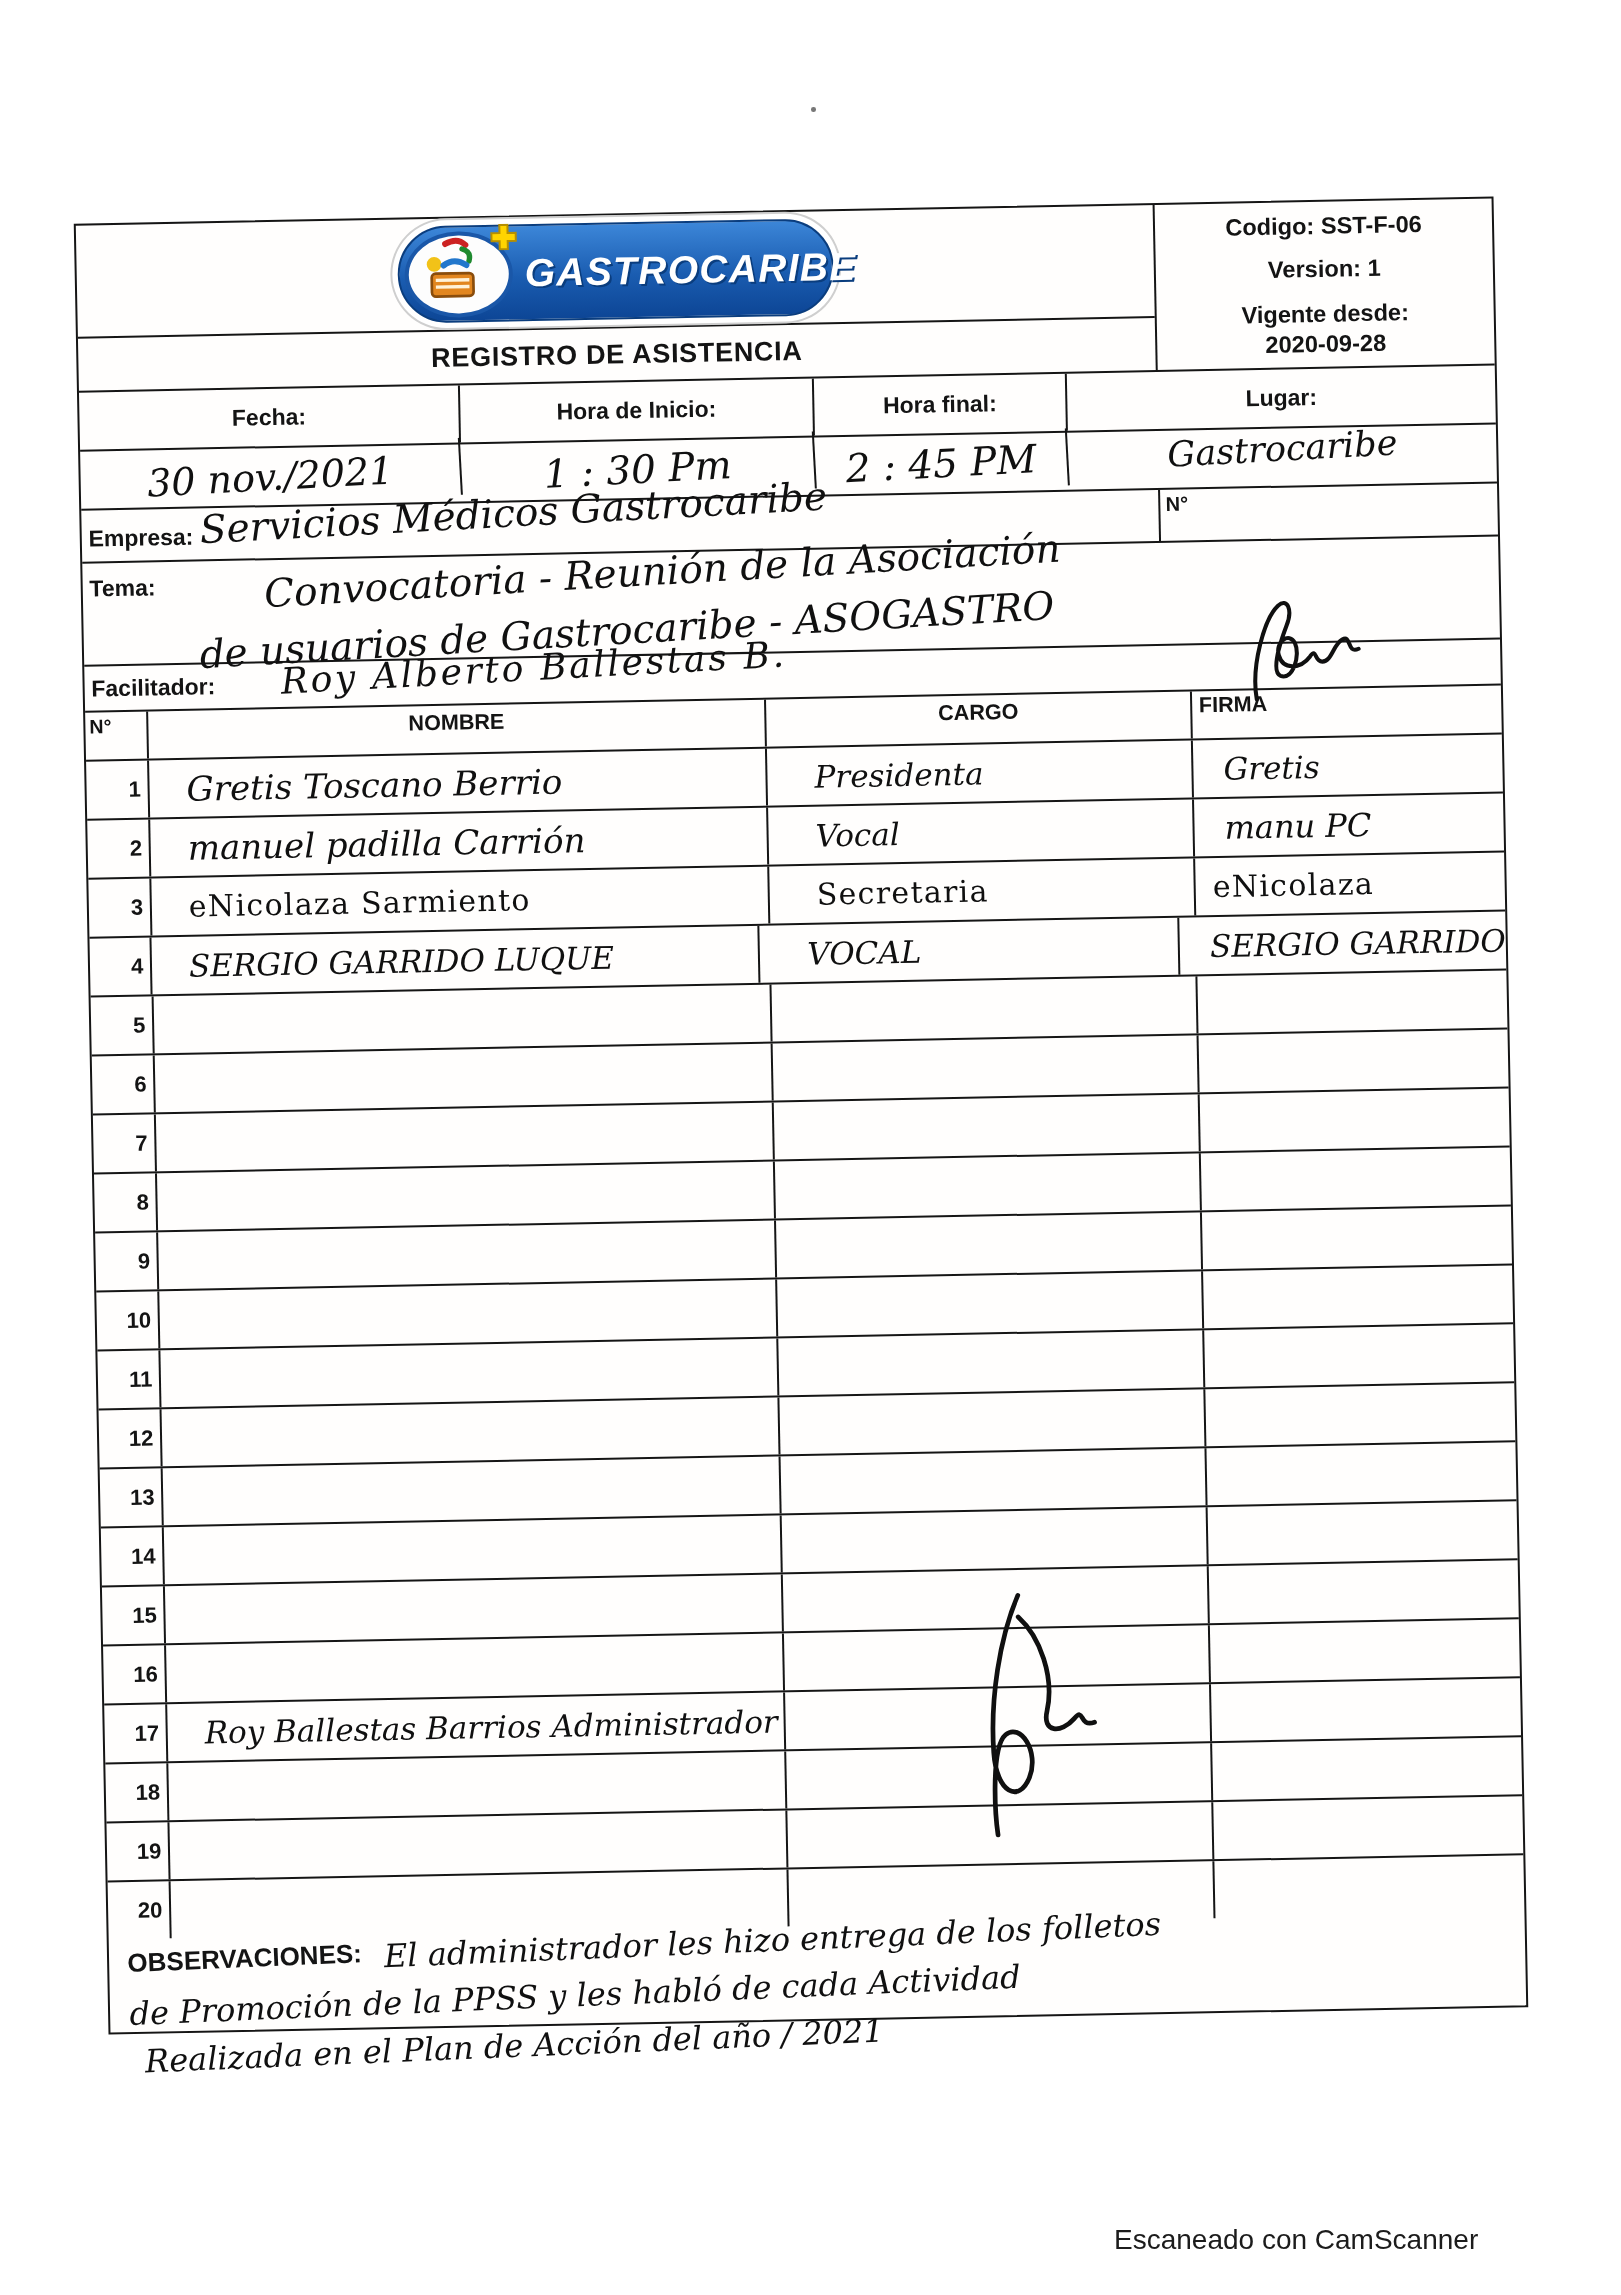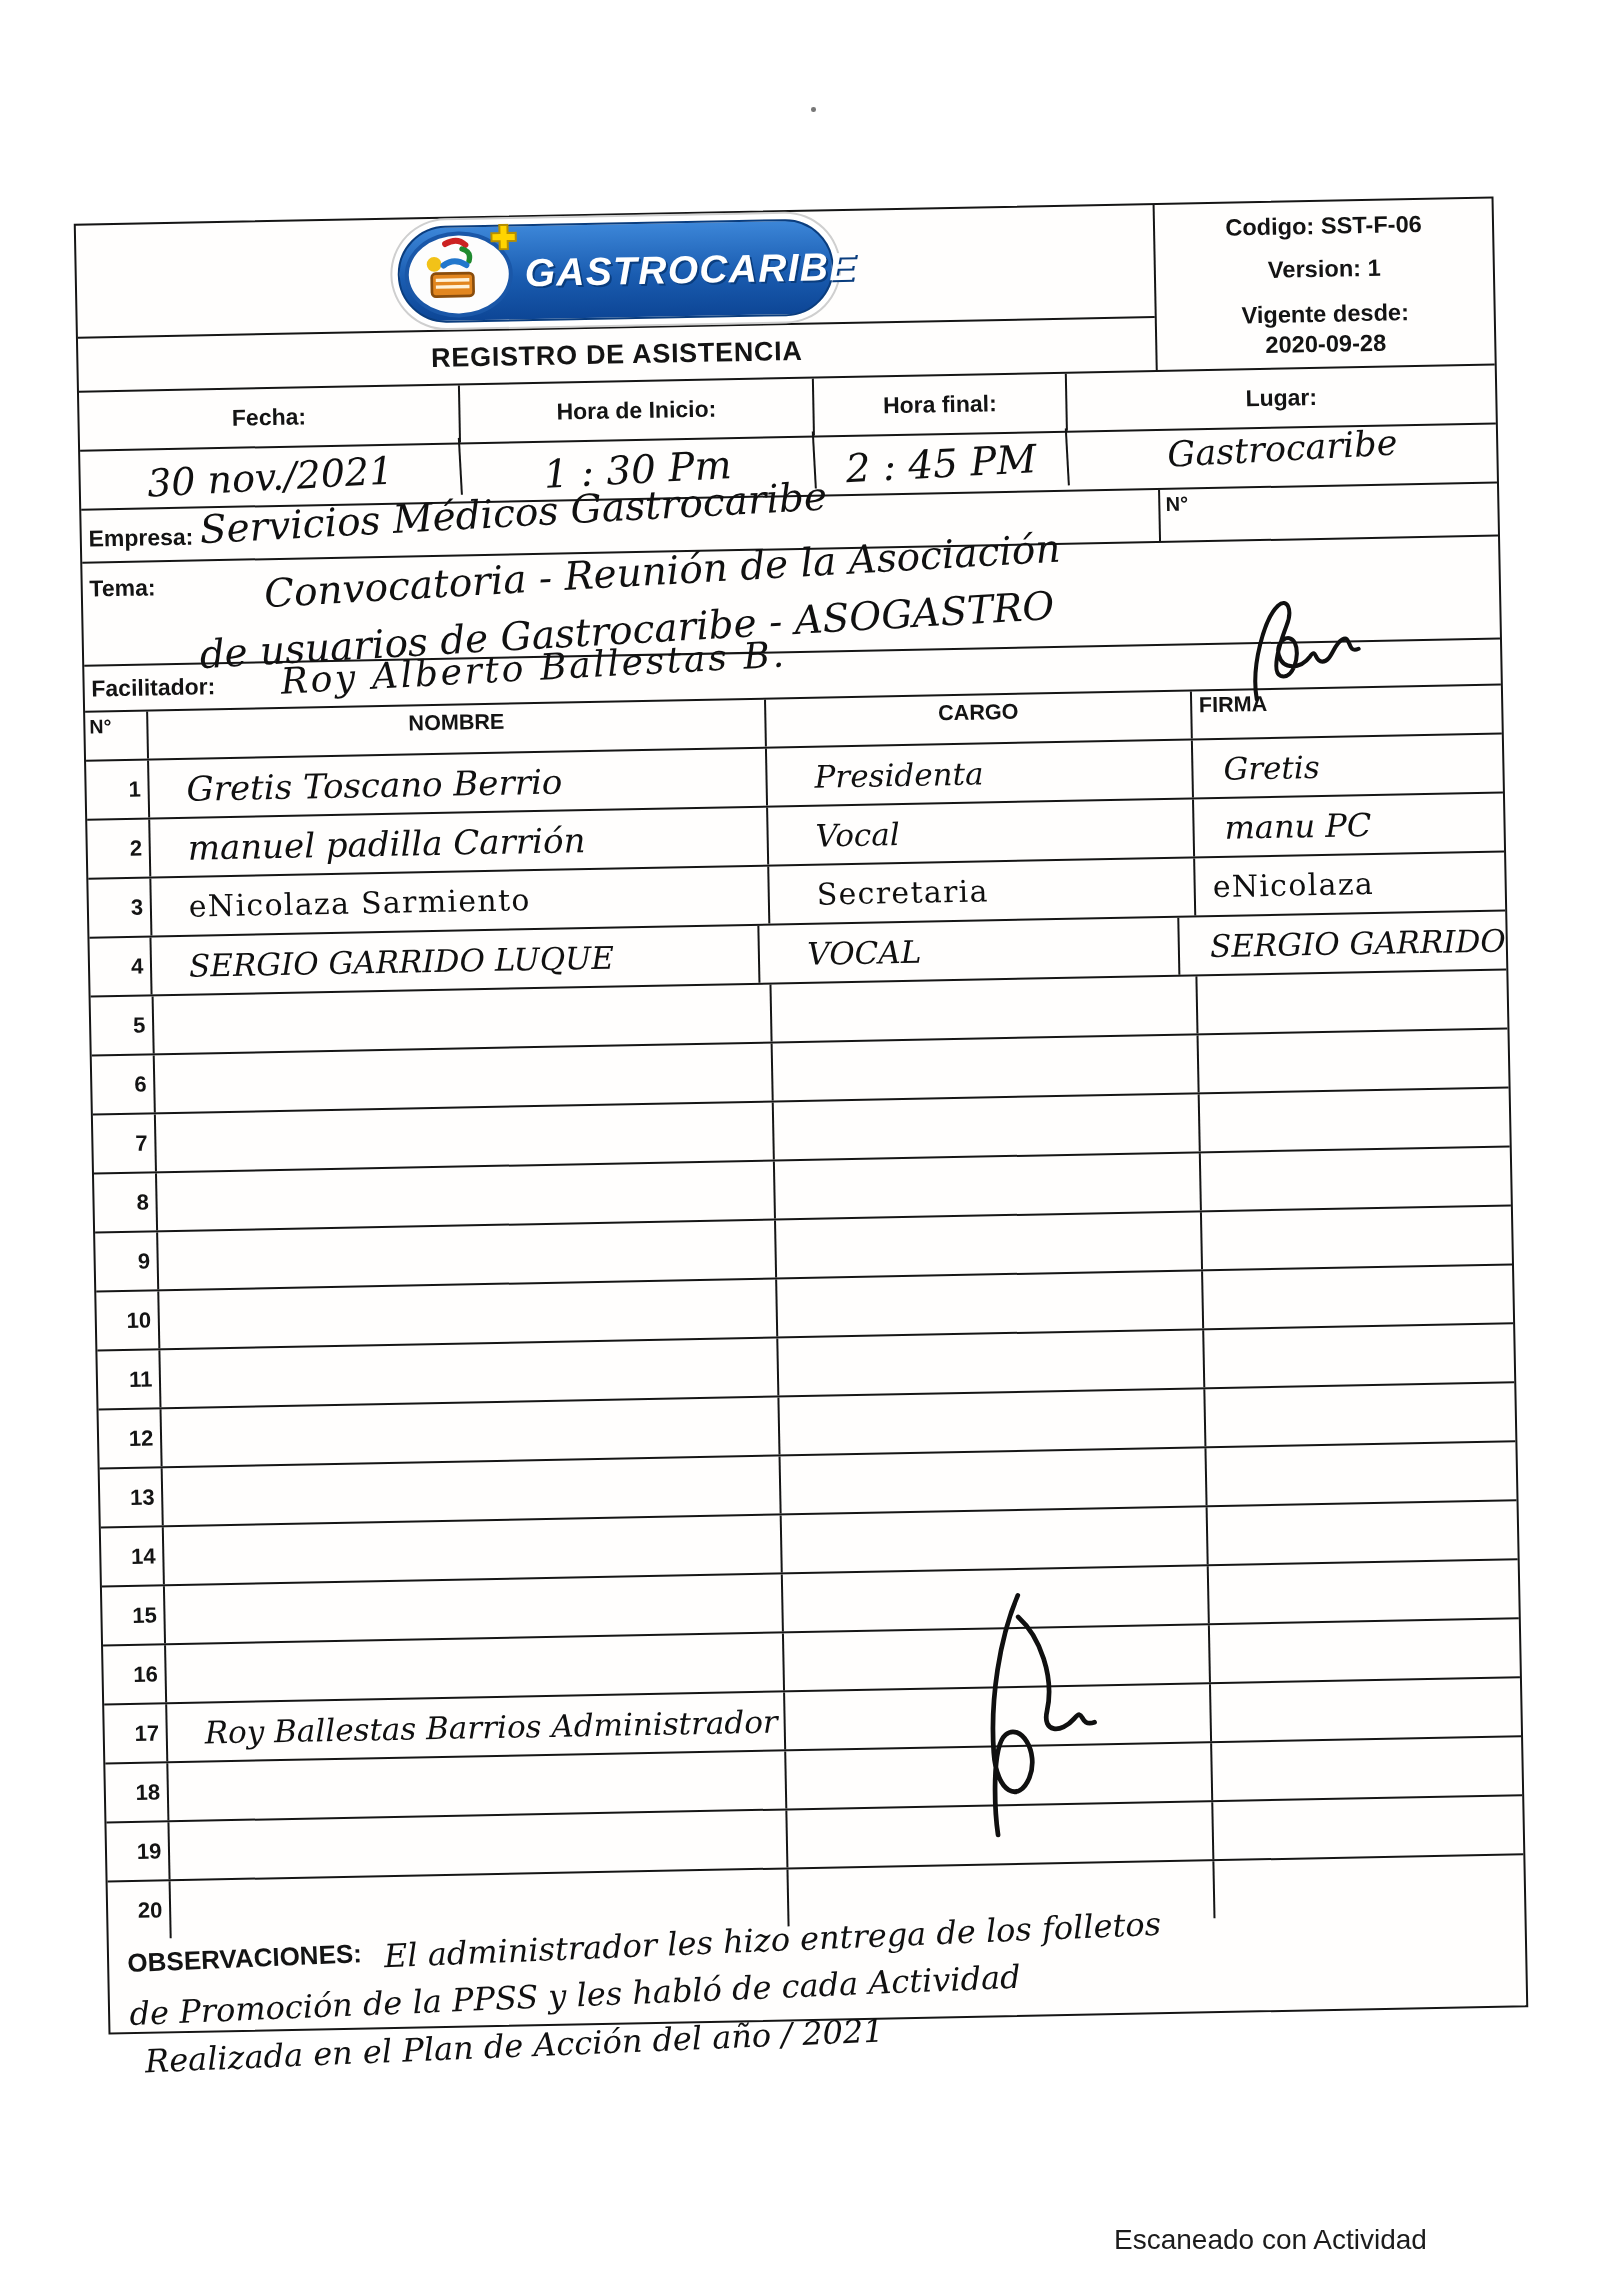--- a/index.html
+++ b/index.html
@@ -338,14 +338,14 @@
         <span class="obs-label">OBSERVACIONES:</span>
         <span class="hw obs-hw obs-l1">El administrador les hizo entrega de los folletos</span>
       </div>
       <div class="hw obs-hw obs-line">de Promoción de la PPSS y les habló de cada Actividad</div>
       <div class="hw obs-hw obs-line obs-line3">Realizada en el Plan de Acción del año / 2021</div>
     </div>
   </div>
 
 </div>
 
-<div class="scanner-note">Escaneado con Actividad</div>
+<div class="scanner-note">Escaneado con CamScanner</div>
 
 
 </body></html>

